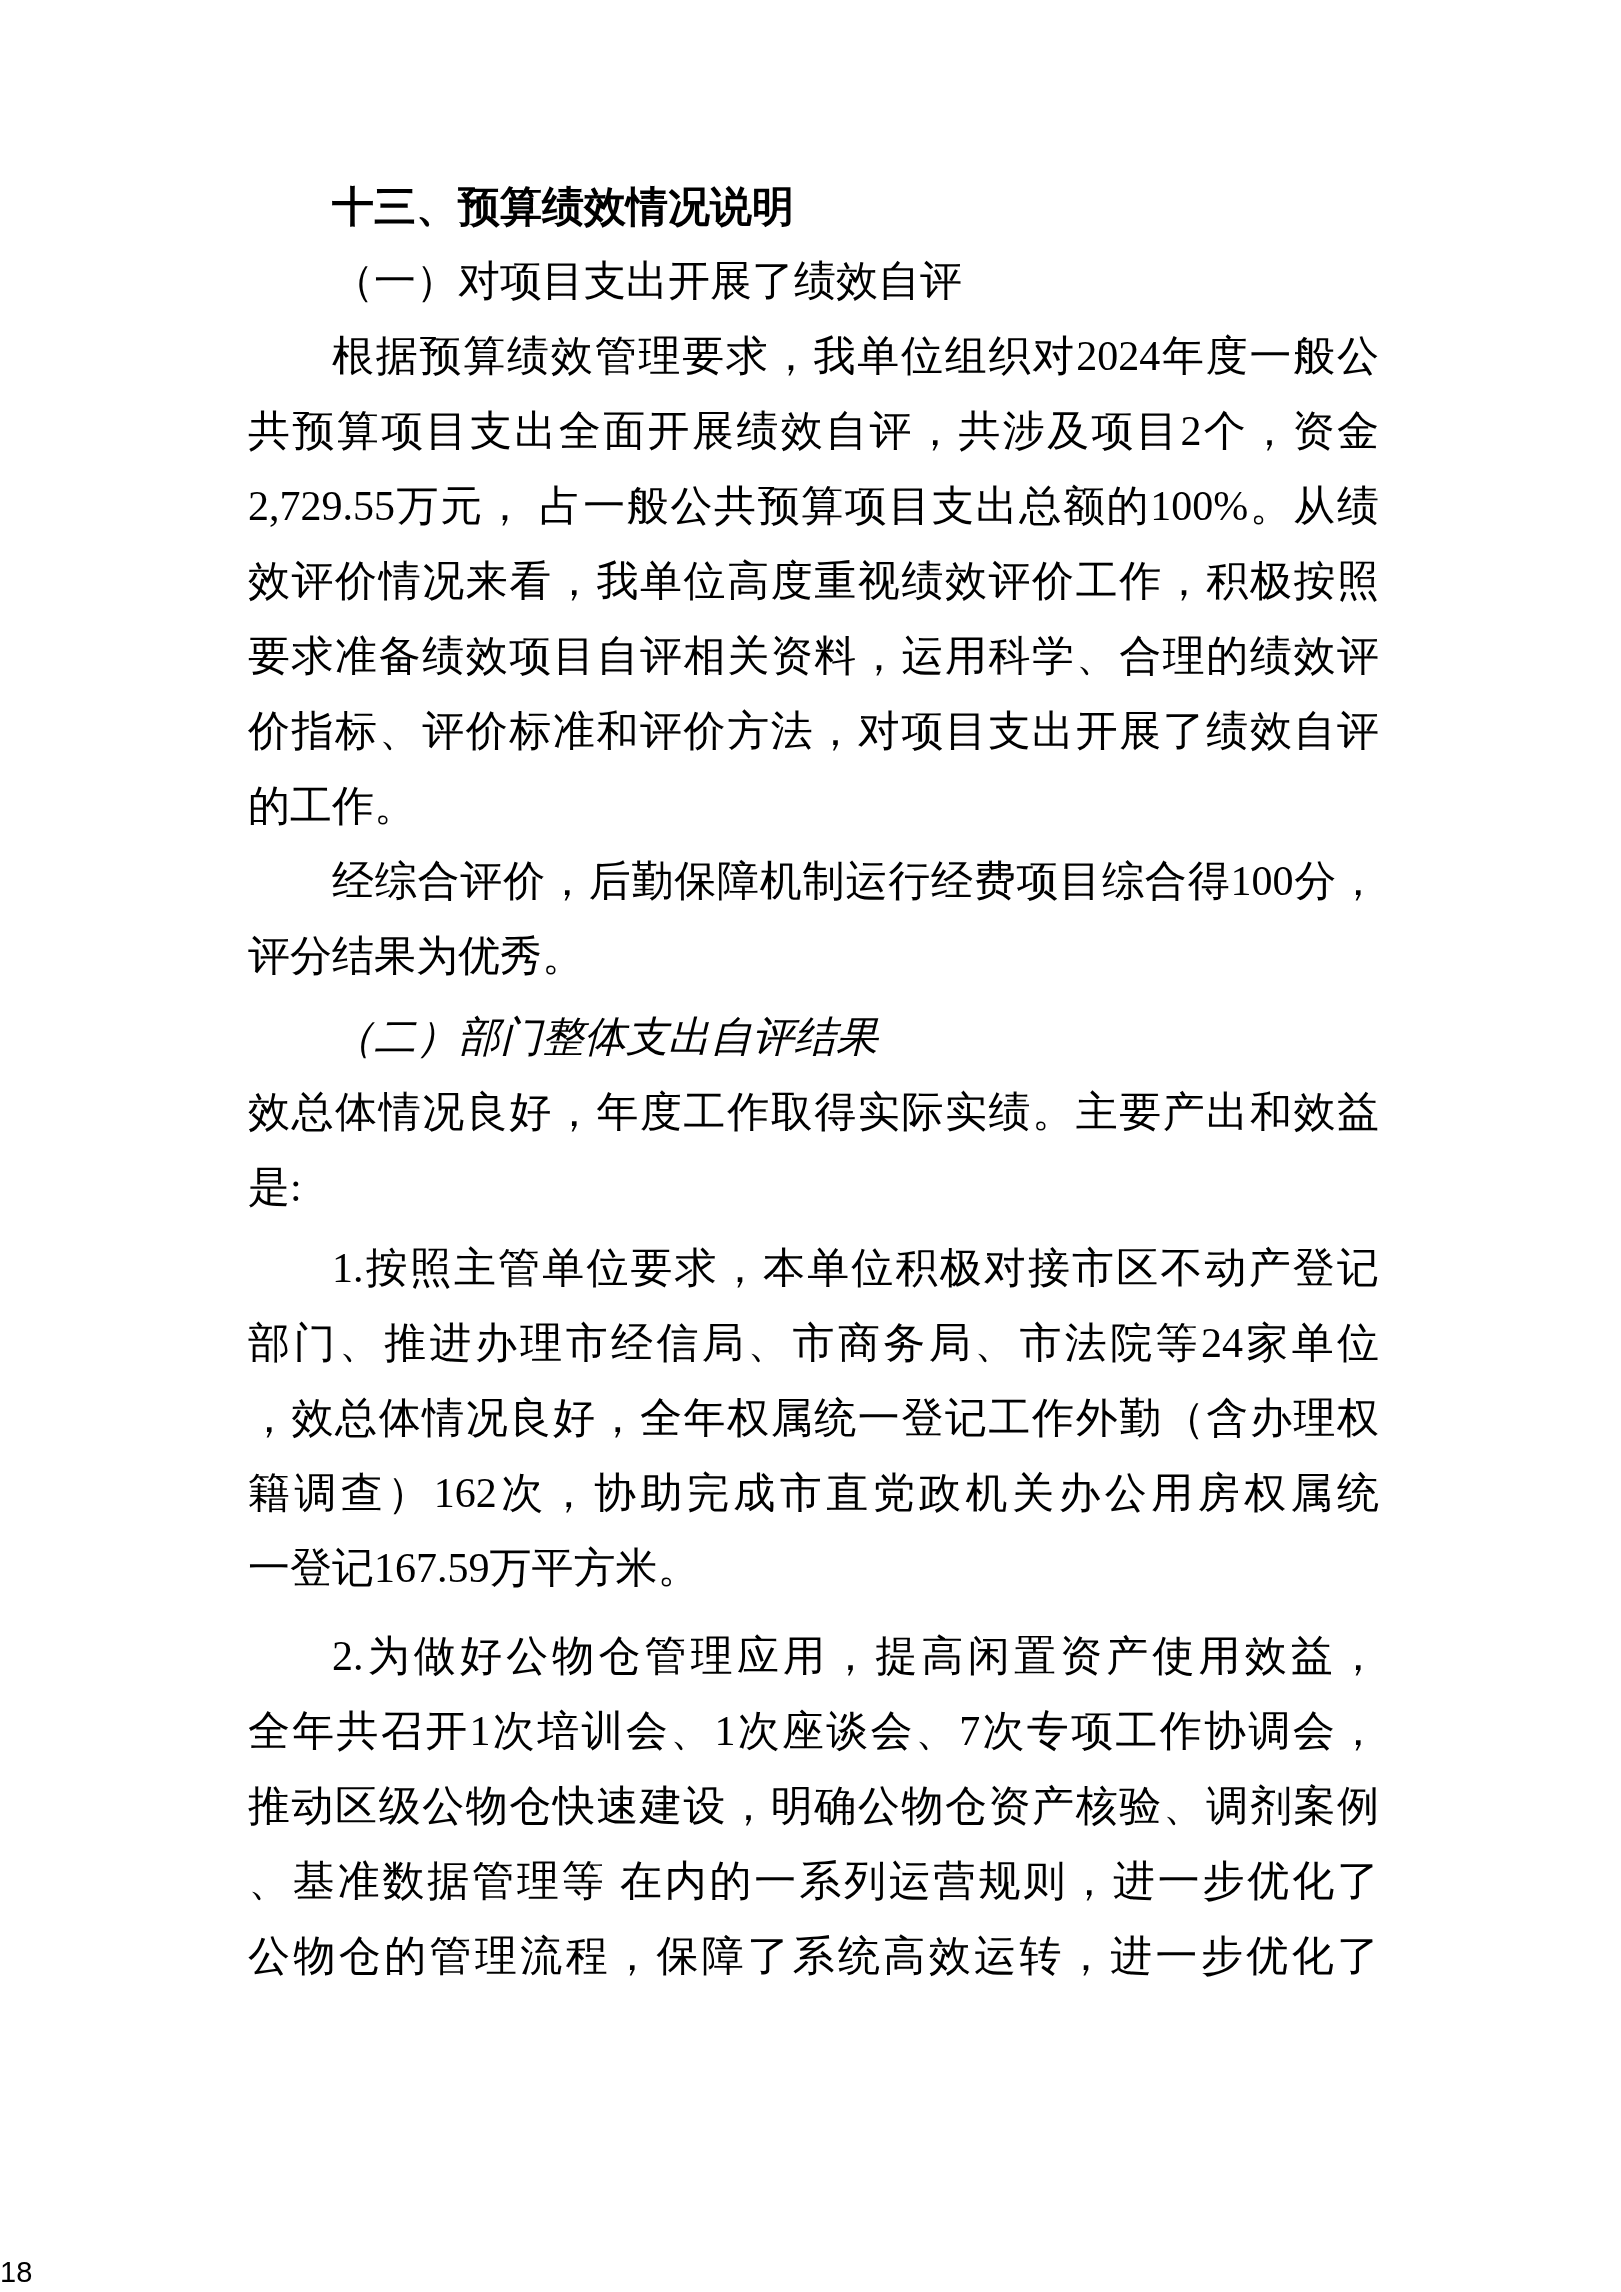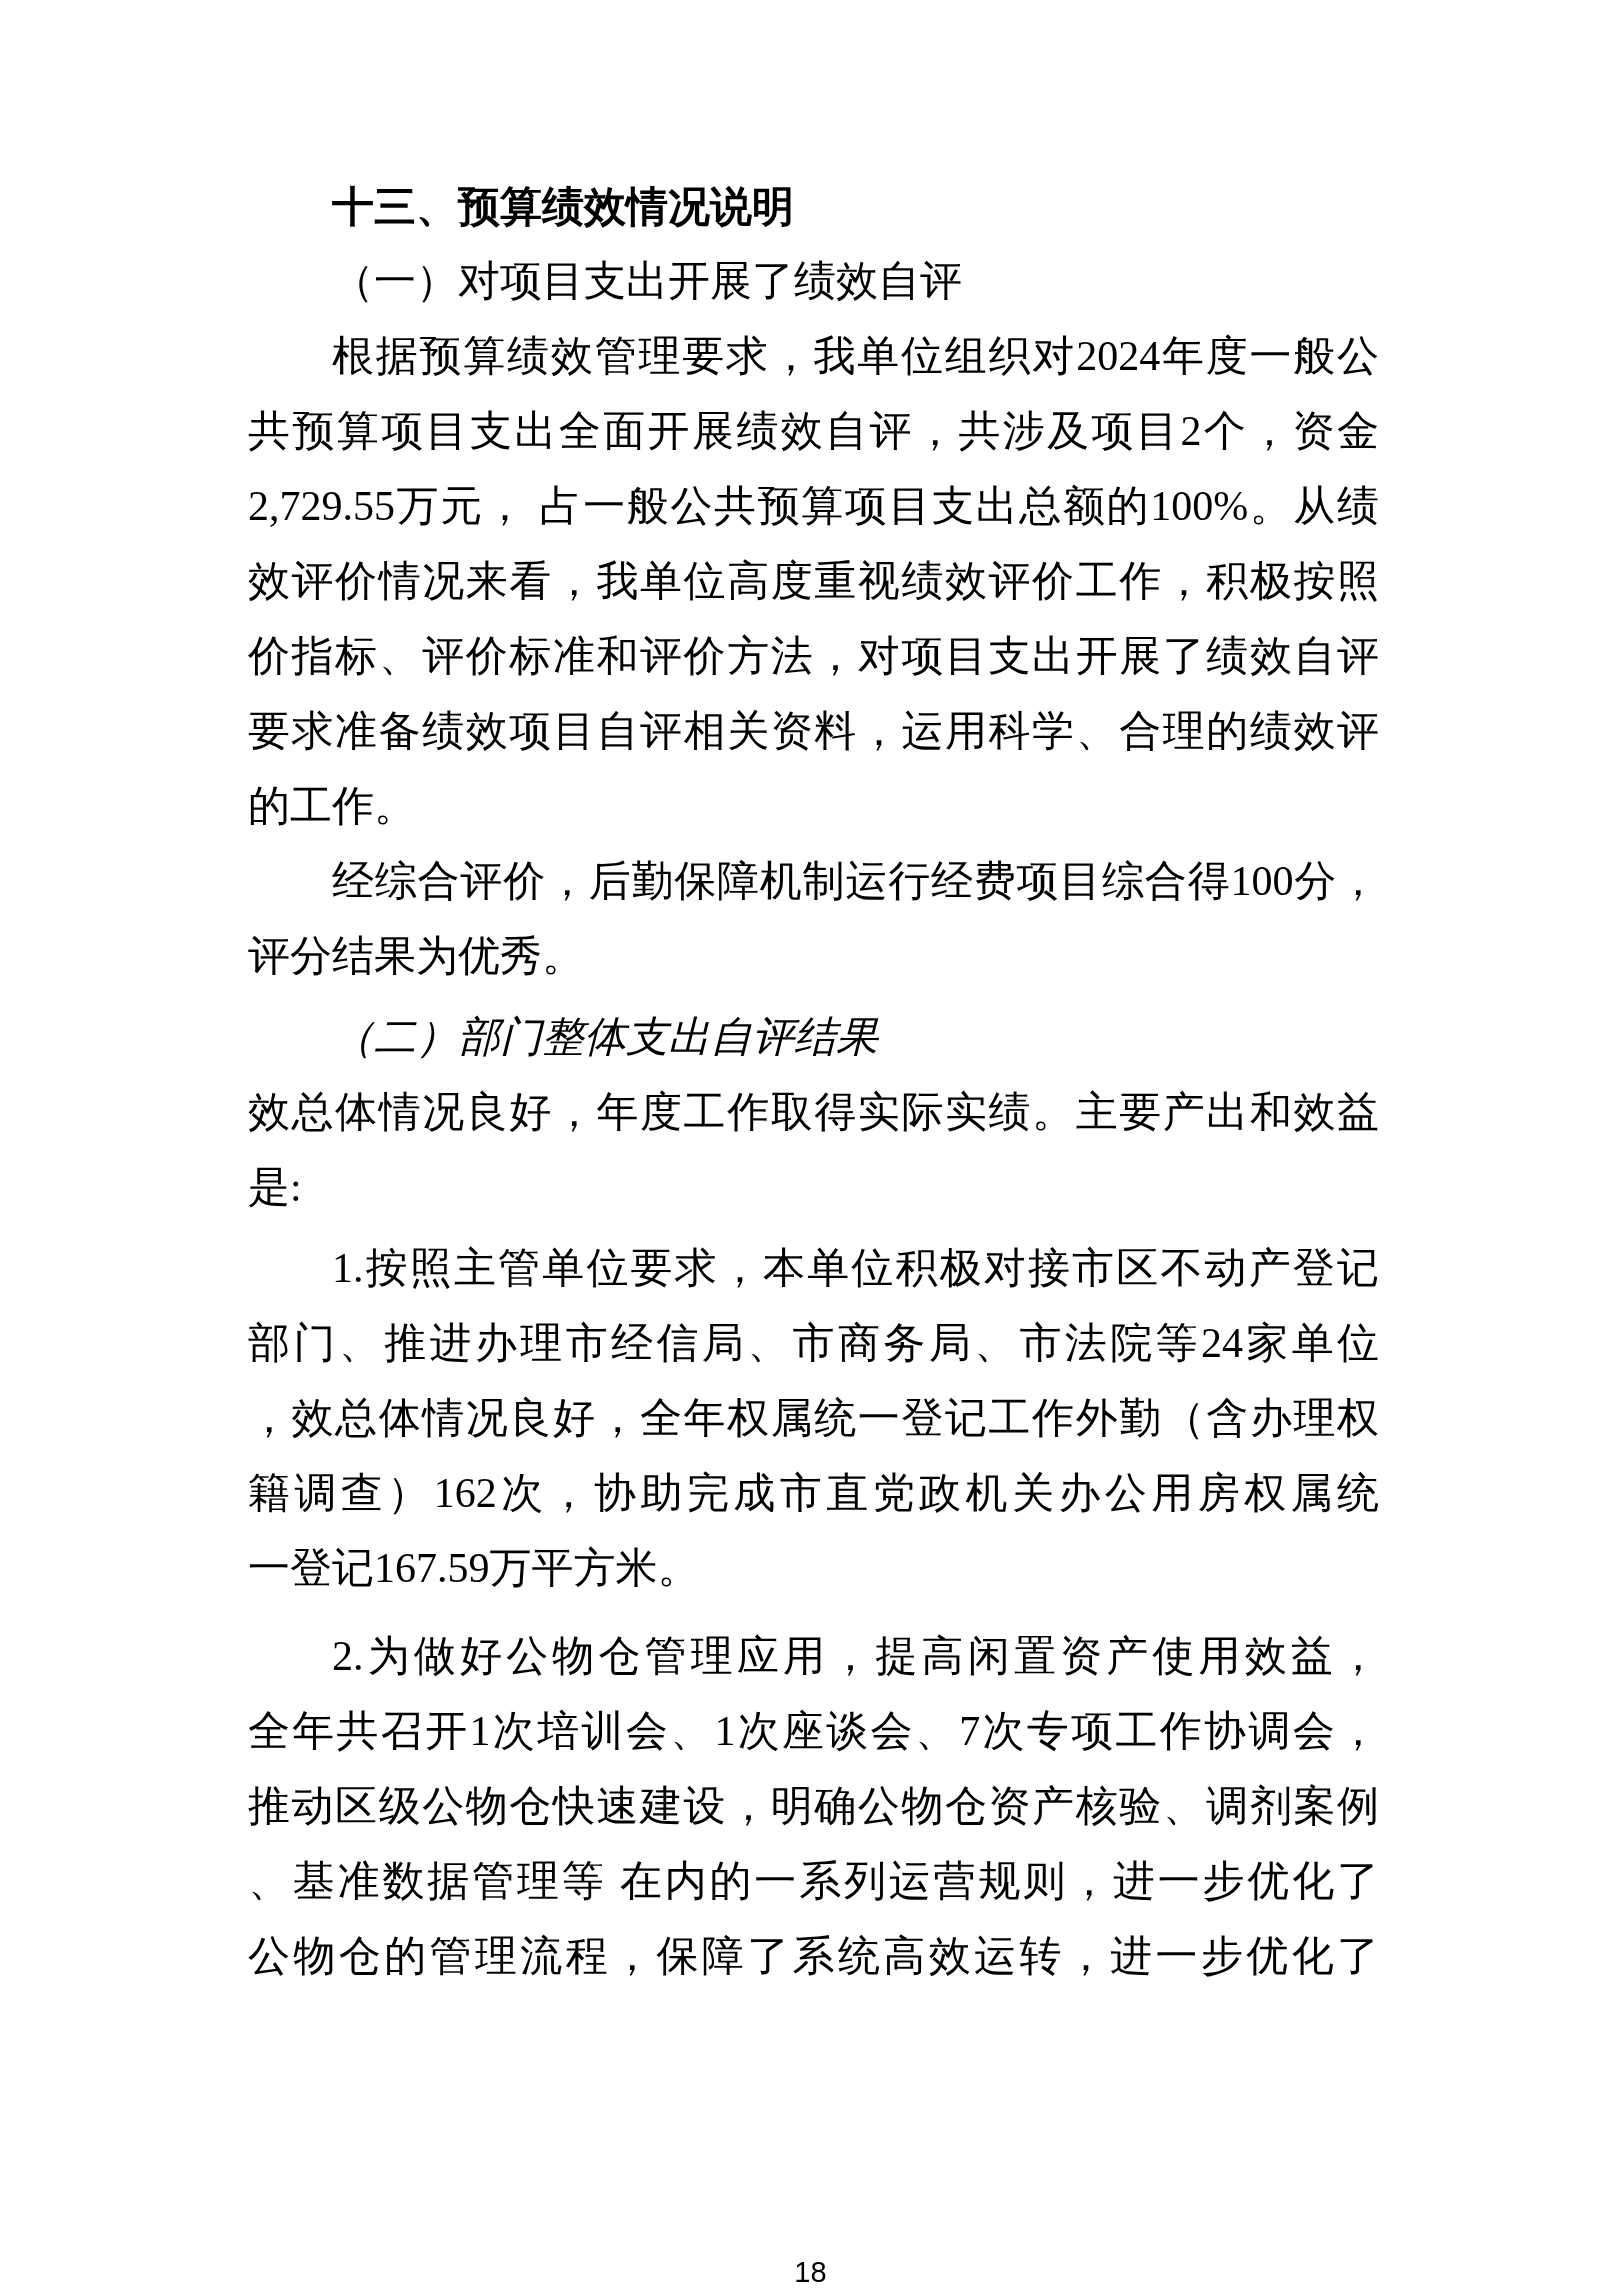--- a/index.html
+++ b/index.html
@@ -42,39 +42,38 @@
   }
   .line.heading {
     font-family: "Liberation Serif", serif;
     font-weight: 500;
   }
   .footer {
     position: absolute;
     left: 0;
     top: 2256px;
     width: 100%;
-    text-align: center;
     font-family: "Liberation Sans", "DejaVu Sans", sans-serif;
     font-size: 29px;
     line-height: 33px;
   }
 </style>
 </head>
 <body>
 
 <div class="page">
   <div class="textblock">
       <div class="line title indent">十三、预算绩效情况说明</div>
       <div class="line heading indent">（一）对项目支出开展了绩效自评</div>
       <div class="line body justify indent">根据预算绩效管理要求，我单位组织对2024年度一般公</div>
       <div class="line body justify">共预算项目支出全面开展绩效自评，共涉及项目2个，资金</div>
       <div class="line body justify">2,729.55万元， 占一般公共预算项目支出总额的100%。从绩</div>
       <div class="line body justify">效评价情况来看，我单位高度重视绩效评价工作，积极按照</div>
+      <div class="line body justify">要求准备绩效项目自评相关资料，运用科学、合理的绩效评</div>
       <div class="line body justify">价指标、评价标准和评价方法，对项目支出开展了绩效自评</div>
-      <div class="line body justify">要求准备绩效项目自评相关资料，运用科学、合理的绩效评</div>
       <div class="line body">的工作。</div>
       <div class="line body justify indent">经综合评价，后勤保障机制运行经费项目综合得100分，</div>
       <div class="line body">评分结果为优秀。</div>
       <div class="line heading indent" style="margin-top: 5.9px; font-style: italic;">（二）部门整体支出自评结果</div>
       <div class="line body justify">效总体情况良好，年度工作取得实际实绩。主要产出和效益</div>
       <div class="line body">是:</div>
       <div class="line body justify indent" style="margin-top: 5.9px;">1.按照主管单位要求，本单位积极对接市区不动产登记</div>
       <div class="line body justify">部门、推进办理市经信局、市商务局、市法院等24家单位</div>
       <div class="line body justify">，效总体情况良好，全年权属统一登记工作外勤（含办理权</div>
       <div class="line body justify">籍调查）162次，协助完成市直党政机关办公用房权属统</div>

